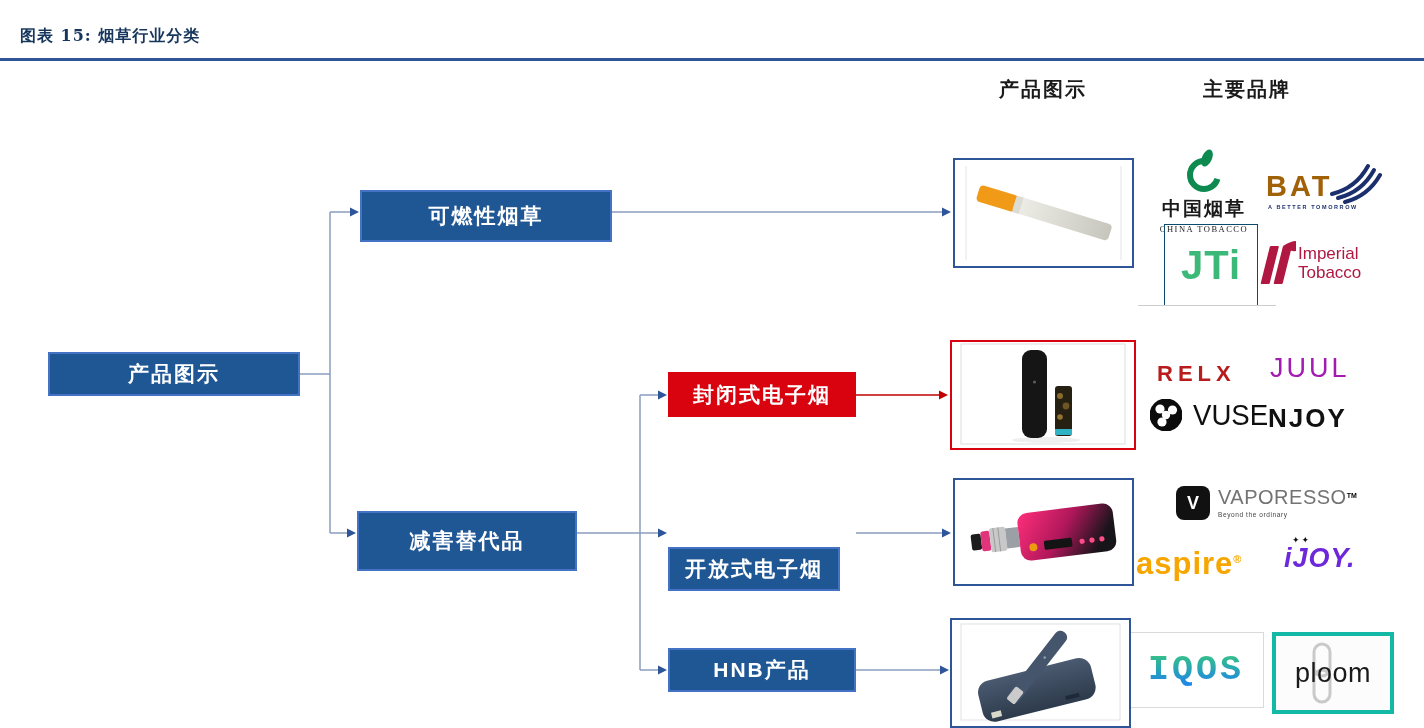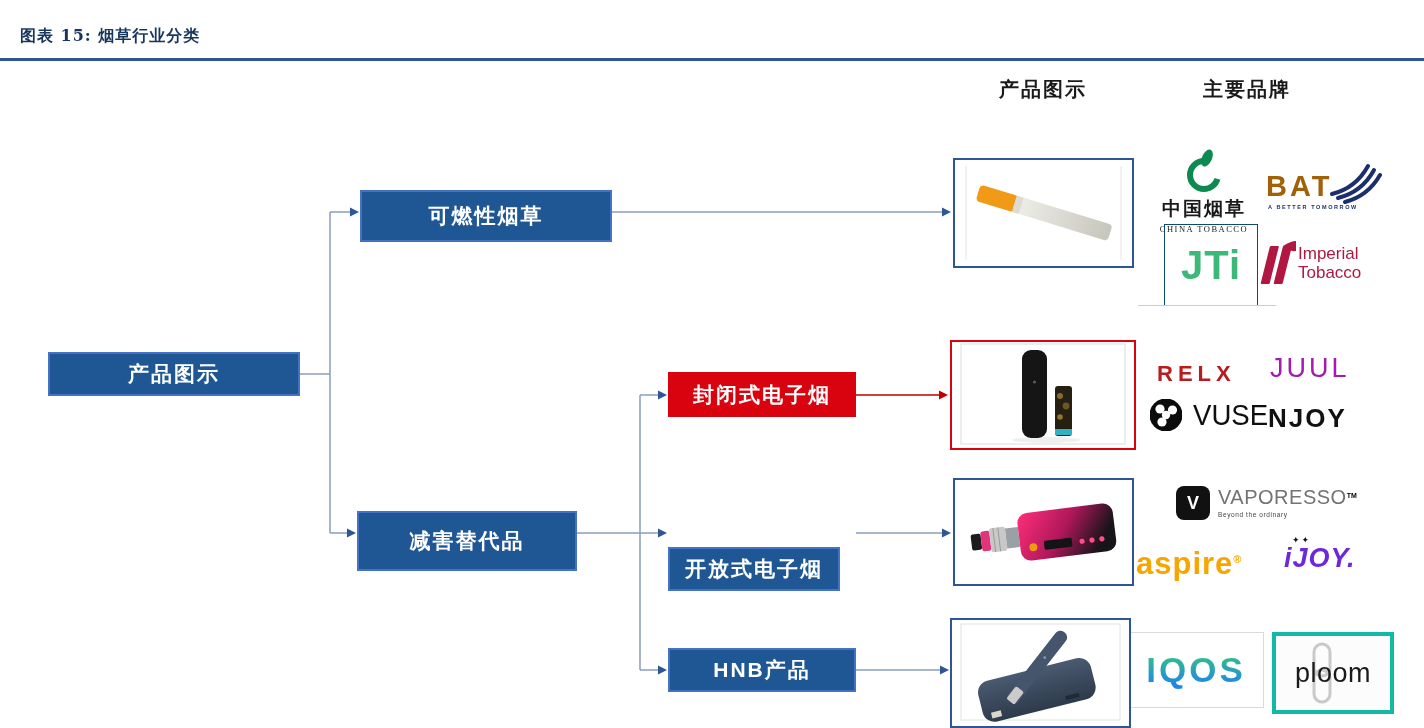--- a/index.html
+++ b/index.html
@@ -47,21 +47,21 @@
   .vapo-col{margin-left:8px;}
   .vapo-name{font-size:20px;font-weight:400;color:#737373;letter-spacing:.5px;}
   .vapo-tm{font-size:7px;vertical-align:super;font-weight:600;}
   .vapo-tag{font-size:6.5px;color:#444;margin-top:2px;letter-spacing:.6px;}
   .aspire{left:1136px;top:546px;font-size:31px;font-weight:800;color:#F7A600;letter-spacing:1px;}
   .aspire sup{font-size:11px;}
   .ijoy{left:1284px;top:543px;font-style:italic;font-weight:800;}
   .ijoy-stars{position:absolute;left:8px;top:-8px;font-size:9px;font-style:normal;color:#111;letter-spacing:2px;}
   .ijoy-text{font-size:27px;letter-spacing:1px;color:#6d28d9;}
   .iqos-card{left:1128px;top:632px;width:134px;height:74px;border:1px solid #dadada;
-             display:flex;align-items:center;justify-content:center;}
+             display:flex;align-items:center;justify-content:center;font-family:Liberation Mono, monospace;}
   .iqos-text{font-size:35px;font-weight:700;letter-spacing:3px;
              background:linear-gradient(180deg,#35BE8B 15%,#1E88E5 85%);
              -webkit-background-clip:text;background-clip:text;color:transparent;}
   .ploom-card{left:1272px;top:632px;width:114px;height:74px;border:4px solid #14b8a6;background:#fcfcfc;
               display:flex;align-items:center;justify-content:center;position:absolute;}
   .ploom-link{position:absolute;left:36px;top:6px;}
   .ploom-text{position:relative;z-index:1;font-size:27px;font-weight:500;color:#1a1a1a;letter-spacing:.5px;}
 </style>
 </head>
 <body>

